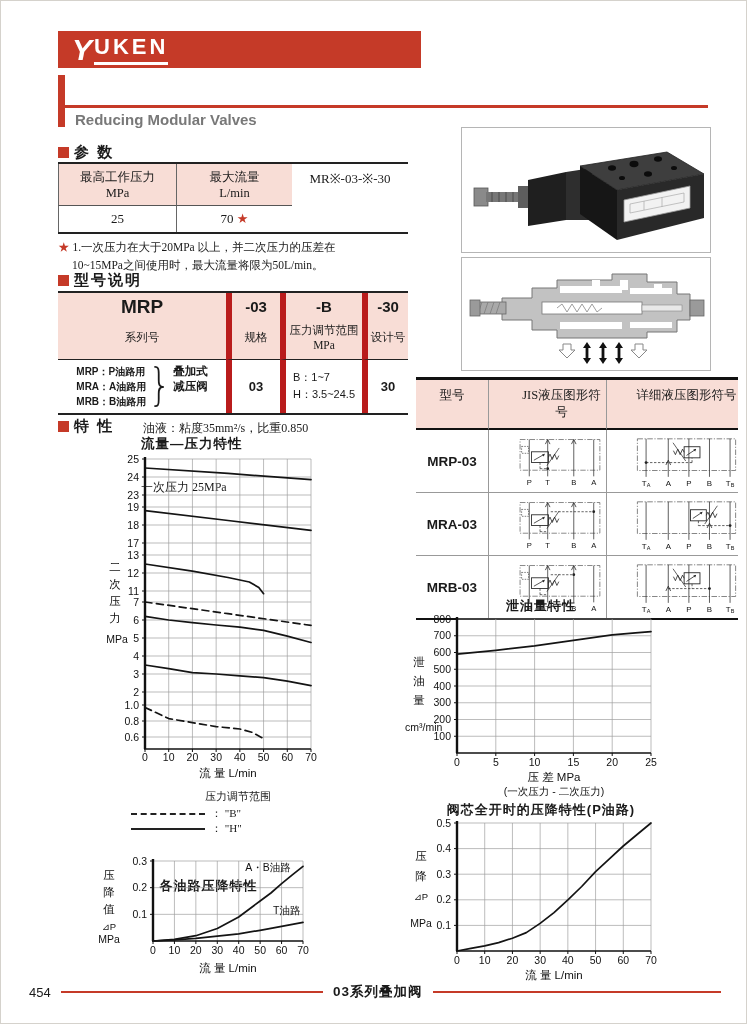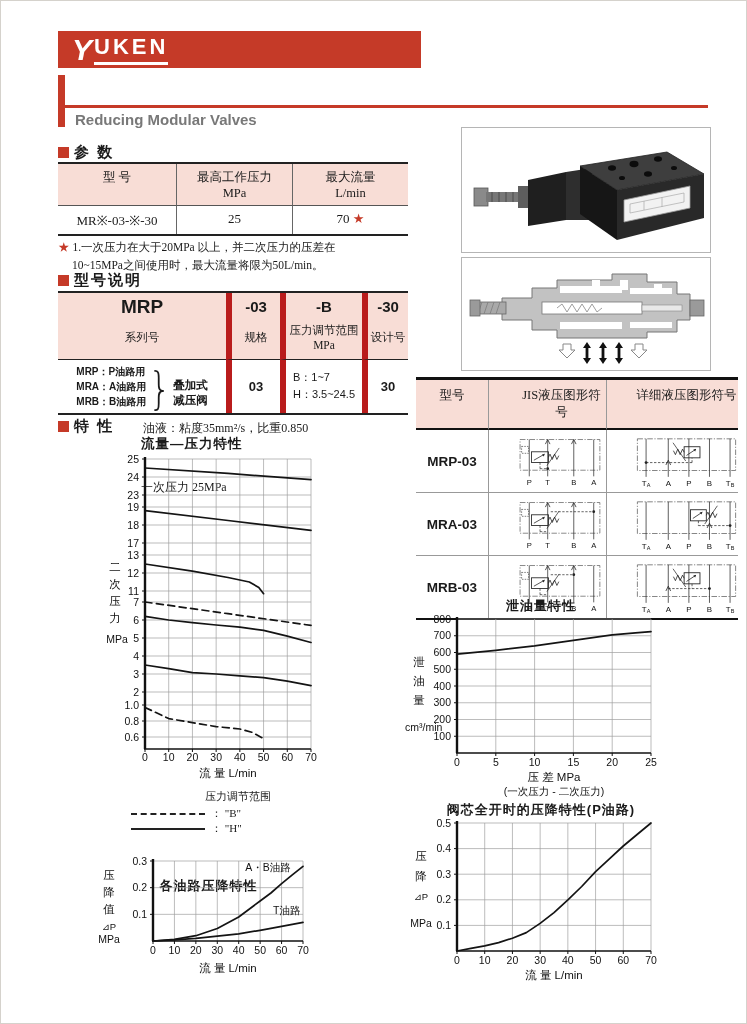--- a/index.html
+++ b/index.html
@@ -32,21 +32,21 @@
   .note .ind{padding-left:14px;display:block;}
   
   .mtable{left:57px;top:290px;width:350px;display:grid;grid-template-columns:168px 54px 82px 46px;
           border-top:2px solid #222;border-bottom:2px solid #222;}
   .mtable .pinkc{background:var(--pink);text-align:center;}
   .mtable .code1{font-size:19px;font-weight:bold;padding:3px 0 1px;}
   .mtable .code{font-size:15px;font-weight:bold;padding:5px 0 1px;}
   .mtable .desc{font-size:11.5px;padding:4px 2px 6px;line-height:1.3;}
   .mtable .vc{border-top:1.5px solid #222;background:#fff;padding:4px 2px;text-align:center;font-size:13px;}
   .mtable .c2{border-left:6px solid #b91c1c;}
-  .series-box{display:flex;align-items:flex-end;justify-content:center;gap:2px;text-align:left;}
+  .series-box{display:flex;align-items:flex-start;justify-content:center;gap:2px;text-align:left;}
   .series-lines{font-size:10px;font-weight:bold;line-height:1.5;white-space:nowrap;}
   .brace{font-size:36px;font-weight:200;font-family:"DejaVu Sans",sans-serif;transform:scaleY(1.25);}
   .stack-label{font-size:11.5px;font-weight:bold;line-height:1.35;}
   .range-lines{font-size:11px;text-align:left;display:inline-block;line-height:1.6;}
   .cell-mid{display:flex;align-items:center;justify-content:center;}
   
   .oil-note{left:142px;top:419px;font-size:12px;}
   .c1-title{left:140px;top:434px;display:flex;gap:26px;align-items:baseline;flex-direction:column;}
   .c1-title .t{font-size:13.5px;font-weight:bold;letter-spacing:1px;}
   .c1-title .s{font-size:12px;}
@@ -84,21 +84,20 @@
   </div>
   <div class="abs title-vbar"></div>
   <div class="abs red-rule"></div>
   <div class="abs doc-sub">Reducing Modular Valves</div>
 
   <div class="abs sec-h" style="left:57px;top:142px;">
     <span class="bullet"></span>
     <span>参  数</span>
   </div>
   <div class="abs ptable serif">
-    <div class="hc"><span>型  号</span></div>
     <div class="hc c2"><span>最高工作压力</span><br><span>MPa</span></div>
     <div class="hc c2"><span>最大流量</span><br><span>L/min</span></div>
     <div class="dc">MR※-03-※-30</div>
     <div class="dc c2">25</div>
     <div class="dc c2"><span>70</span> <span class="star">★</span></div>
   </div>
   <div class="abs note serif">
     <span><span class="star">★</span> <span>1.一次压力在大于20MPa 以上，并二次压力的压差在</span></span>
     <span class="ind">10~15MPa之间使用时，最大流量将限为50L/min。</span>
   </div>
@@ -616,13 +615,19 @@
       <line x1="58" y1="6" x2="58" y2="136" stroke="#111" stroke-width="2.4"></line>
       <line x1="57" y1="136" x2="252" y2="136" stroke="#111" stroke-width="1.5"></line>
       <text x="155" y="164" font-size="11.5" text-anchor="middle" fill="#111" font-family="&quot;Liberation Sans&quot;,&quot;DejaVu Sans&quot;,sans-serif">流 量  L/min</text>
       <text x="22" y="45" font-size="11.5" text-anchor="middle" fill="#111" font-family="&quot;Liberation Sans&quot;,&quot;DejaVu Sans&quot;,sans-serif">压</text>
       <text x="22" y="65" font-size="11.5" text-anchor="middle" fill="#111" font-family="&quot;Liberation Sans&quot;,&quot;DejaVu Sans&quot;,sans-serif">降</text>
       <text x="22" y="85" font-size="9.5" text-anchor="middle" fill="#111" font-family="&quot;Liberation Sans&quot;,&quot;DejaVu Sans&quot;,sans-serif">⊿P</text>
       <text x="22" y="112" font-size="10.5" text-anchor="middle" fill="#111" font-family="&quot;Liberation Sans&quot;,&quot;DejaVu Sans&quot;,sans-serif">MPa</text>
       <polyline points="58.0,136.0 71.9,133.4 85.7,130.9 99.6,127.6 113.4,123.2 127.3,117.6 141.1,108.4 155.0,97.6 168.9,84.8 182.7,71.5 196.6,56.6 210.4,43.8 224.3,31.0 238.1,19.5 252.0,8.0" fill="none" stroke="#141414" stroke-width="1.7" stroke-linejoin="round" stroke-linecap="round"></polyline>
     </svg>
 
+  <div class="abs footer">
+    <span class="pg">454</span>
+    <span class="ln"></span>
+    <span class="ft">03系列叠加阀</span>
+    <span class="ln" style="flex:1.1;"></span>
+  </div>
 </div>
 
 </body></html>

